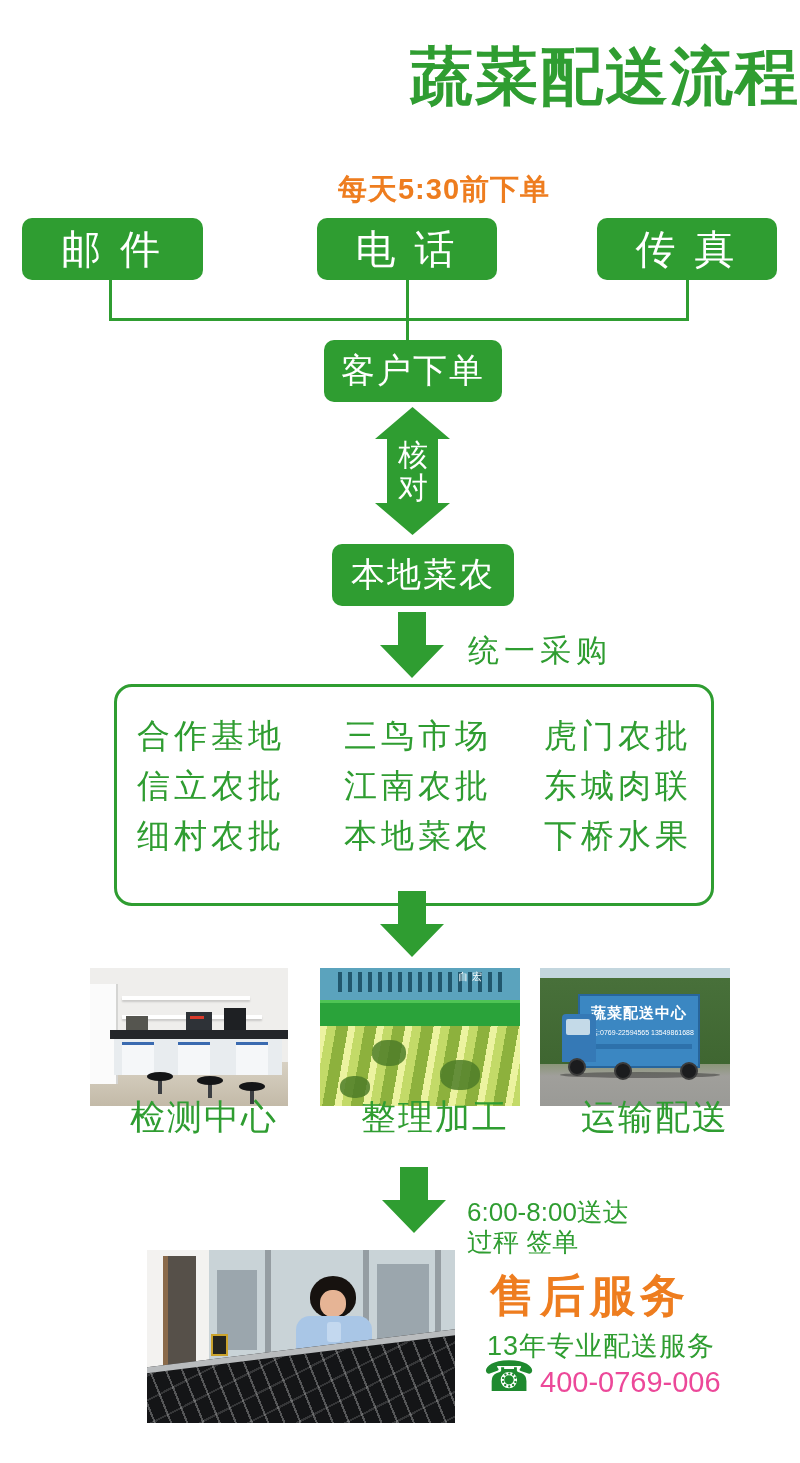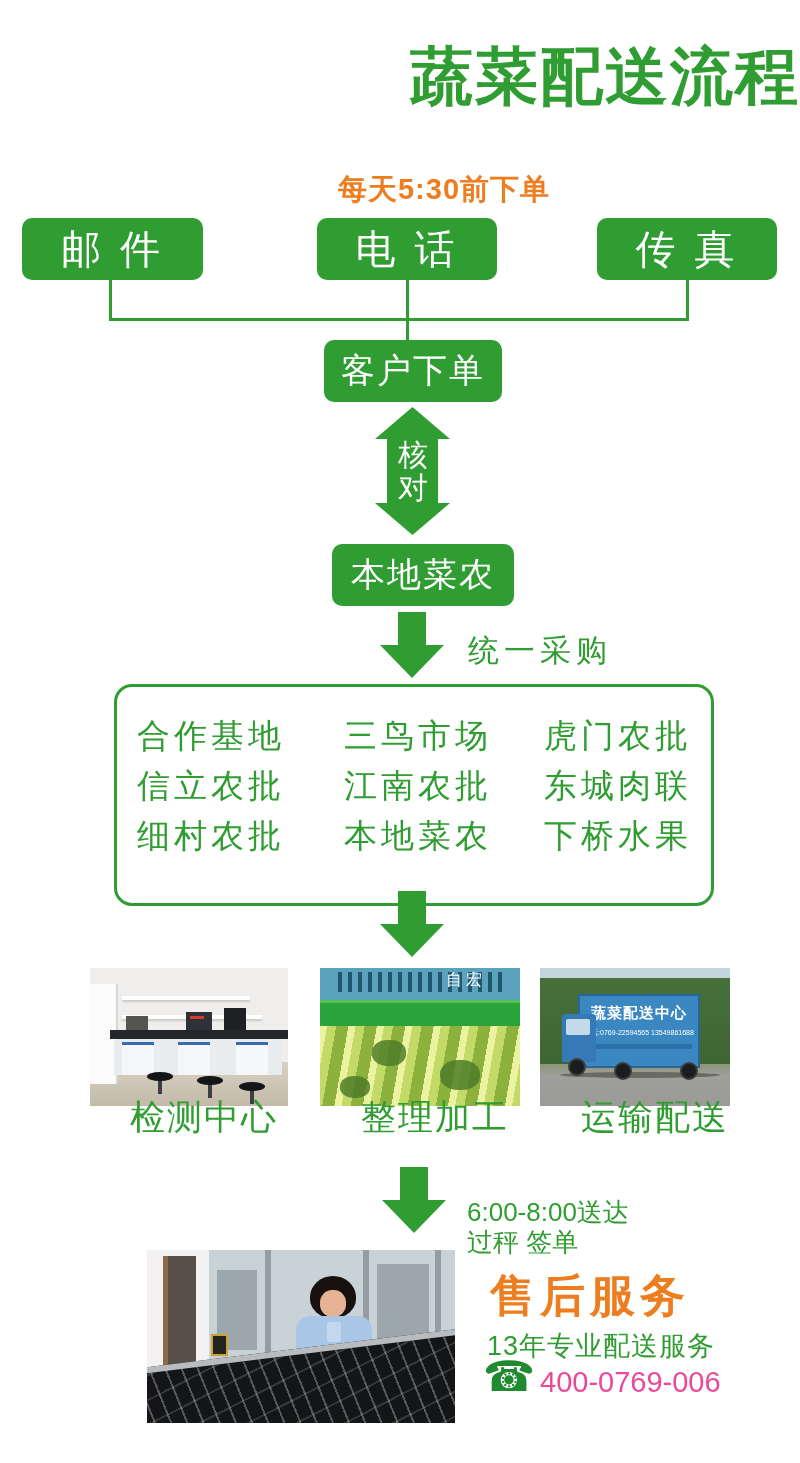--- a/index.html
+++ b/index.html
@@ -63,21 +63,21 @@
   .lab .inst{position:absolute;left:96px;top:44px;width:26px;height:18px;background:#2e3237;}
   .lab .inst::after{content:"";position:absolute;left:4px;top:4px;width:14px;height:3px;background:#d93a2b;}
   .lab .rack{position:absolute;left:134px;top:40px;width:22px;height:22px;background:#1e2023;}
   .lab .stool-seat{position:absolute;width:26px;height:9px;border-radius:50%;background:#141517;}
   .lab .stool-stem{position:absolute;width:4px;height:16px;background:#3c3e42;}
   
   .veg{background:#a7c653;}
   .veg .crate-blue{position:absolute;left:0;top:0;width:100%;height:32px;background:#5ba3bd;}
   .veg .slots{position:absolute;left:18px;top:4px;width:170px;height:20px;
     background:repeating-linear-gradient(90deg,#21576d 0 4px,rgba(0,0,0,0) 4px 10px);}
-  .veg .sign{position:absolute;right:34px;top:2px;color:#ffffff;font-size:16px;letter-spacing:4px;}
+  .veg .sign{position:absolute;right:34px;top:2px;color:#ffffff;font-size:10px;letter-spacing:4px;}
   .veg .crate-green{position:absolute;left:0;top:32px;width:100%;height:26px;background:#2aa33a;border-top:3px solid #4fc455;}
   .veg .produce{position:absolute;left:0;top:58px;width:100%;height:80px;
     background:repeating-linear-gradient(100deg,#ecf3a0 0 7px,#c3da68 7px 16px,#8db13d 16px 28px);}
   .veg .leafpatch{position:absolute;background:#4e7d28;border-radius:45%;opacity:.85;}
   
   .truck{background:linear-gradient(180deg,#c3d6de 0,#c3d6de 10px,#48703a 10px,#3f6631 96px,#8b9679 96px,#a09f9b 108px,#9a9a96 100%);}
   .truck .box{position:absolute;left:38px;top:26px;width:122px;height:74px;background:#3b87c2;border:2px solid #27659c;box-sizing:border-box;}
   .truck .box-title{position:absolute;left:0;top:8px;width:100%;text-align:center;color:#ffffff;font-weight:700;font-size:15px;letter-spacing:1px;}
   .truck .box-phone{position:absolute;left:0;top:32px;width:100%;text-align:center;color:#ffffff;font-size:7px;white-space:nowrap;}
   .truck .box-stripe{position:absolute;left:6px;top:48px;width:106px;height:5px;background:#2d71ab;}

